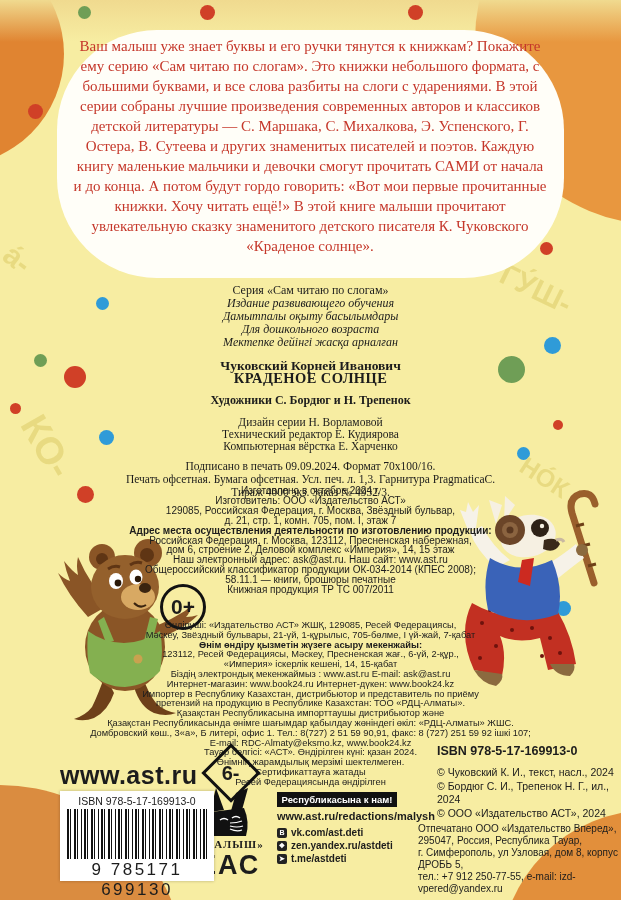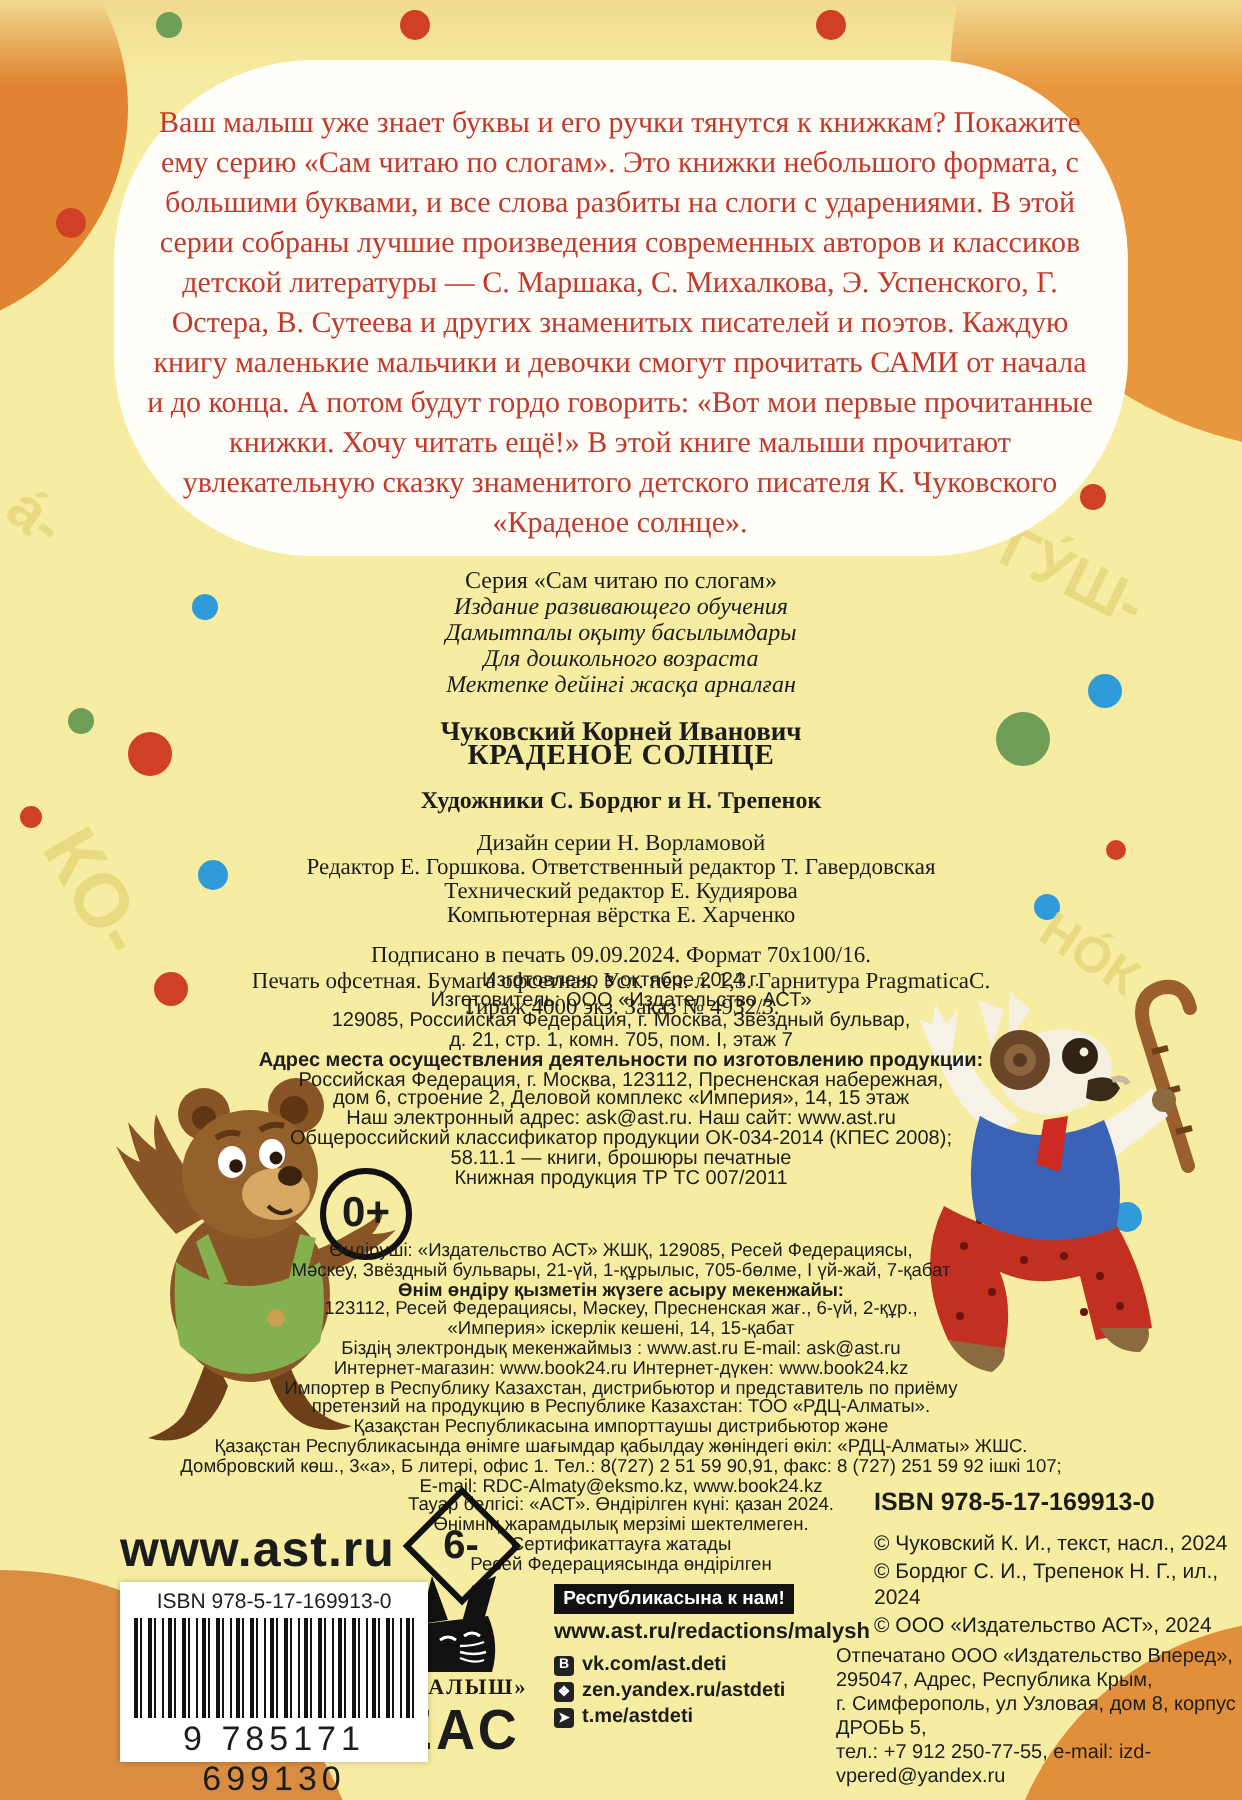--- a/index.html
+++ b/index.html
@@ -17,21 +17,21 @@
     background:linear-gradient(#F0DA8F, rgba(240,218,143,0)); }
 
   .dot { position:absolute; border-radius:50%; }
   .dr { background:#D04027; } .dg { background:#6F9E56; } .db { background:#2F9BD8; }
 
   .syl { position:absolute; color:#E7D97E; font-weight:bold; opacity:.9;
     font-family:"Liberation Sans", sans-serif; }
 
   .blob { position:absolute; left:57px; top:30px; width:507px; height:248px;
     background:#FFFEF8; border-radius:100px; }
-  .blurb { position:absolute; left:72px; top:52px; width:476px; text-align:center;
+  .blurb { position:absolute; left:72px; top:36px; width:476px; text-align:center;
     color:#C5372A; font-size:15px; line-height:20px; }
 
   .cblock { position:absolute; left:0; width:621px; text-align:center; }
   #serif-block { top:284px; font-size:12px; line-height:13px; }
   #serif-block .it { font-style:italic; }
   .author-line { font-weight:bold; font-size:13.5px; margin-top:10px; }
   .title-line  { font-weight:bold; font-size:14.5px; letter-spacing:.4px; }
   .artists-line{ font-weight:bold; font-size:12px; margin-top:9px; }
   .credits { margin-top:9px; font-size:11.5px; line-height:12px; }
   .printinfo { margin-top:8px; font-size:11.5px; line-height:12.8px; }
@@ -203,21 +203,20 @@
           <div>Издание развивающего обучения</div>
           <div>Дамытпалы оқыту басылымдары</div>
           <div>Для дошкольного возраста</div>
           <div>Мектепке дейінгі жасқа арналған</div>
         </div>
       <div class="author-line">Чуковский Корней Иванович</div>
       <div class="title-line">КРАДЕНОЕ СОЛНЦЕ</div>
       <div class="artists-line">Художники С. Бордюг и Н. Трепенок</div>
       <div class="credits">
           <div>Дизайн серии Н. Ворламовой</div>
-          <div>Редактор Е. Горшкова. Ответственный редактор Т. Гавердовская</div>
           <div>Технический редактор Е. Кудиярова</div>
           <div>Компьютерная вёрстка Е. Харченко</div>
         </div>
       <div class="printinfo">
           <div>Подписано в печать 09.09.2024. Формат 70х100/16.</div>
           <div>Печать офсетная. Бумага офсетная. Усл. печ. л. 1,3. Гарнитура PragmaticaC.</div>
           <div>Тираж 4000 экз. Заказ № 4932/3.</div>
         </div>
     </div>
 
@@ -305,19 +304,19 @@
     </div>
 
     <div class="isbn-r">ISBN 978-5-17-169913-0</div>
     <div class="copyr">
         <div>© Чуковский К. И., текст, насл., 2024</div>
         <div>© Бордюг С. И., Трепенок Н. Г., ил., 2024</div>
         <div>© ООО «Издательство АСТ», 2024</div>
       </div>
     <div class="printedby">
         <div>Отпечатано ООО «Издательство Вперед»,</div>
-        <div>295047, Адрес, Республика Крым,</div>
+        <div>295047, Россия, Республика Тауар,</div>
         <div>г. Симферополь, ул Узловая, дом 8, корпус ДРОБЬ 5,</div>
         <div>тел.: +7 912 250-77-55, e-mail: izd-vpered@yandex.ru</div>
       </div>
 
   </div>
 </div>
 
 </body></html>

